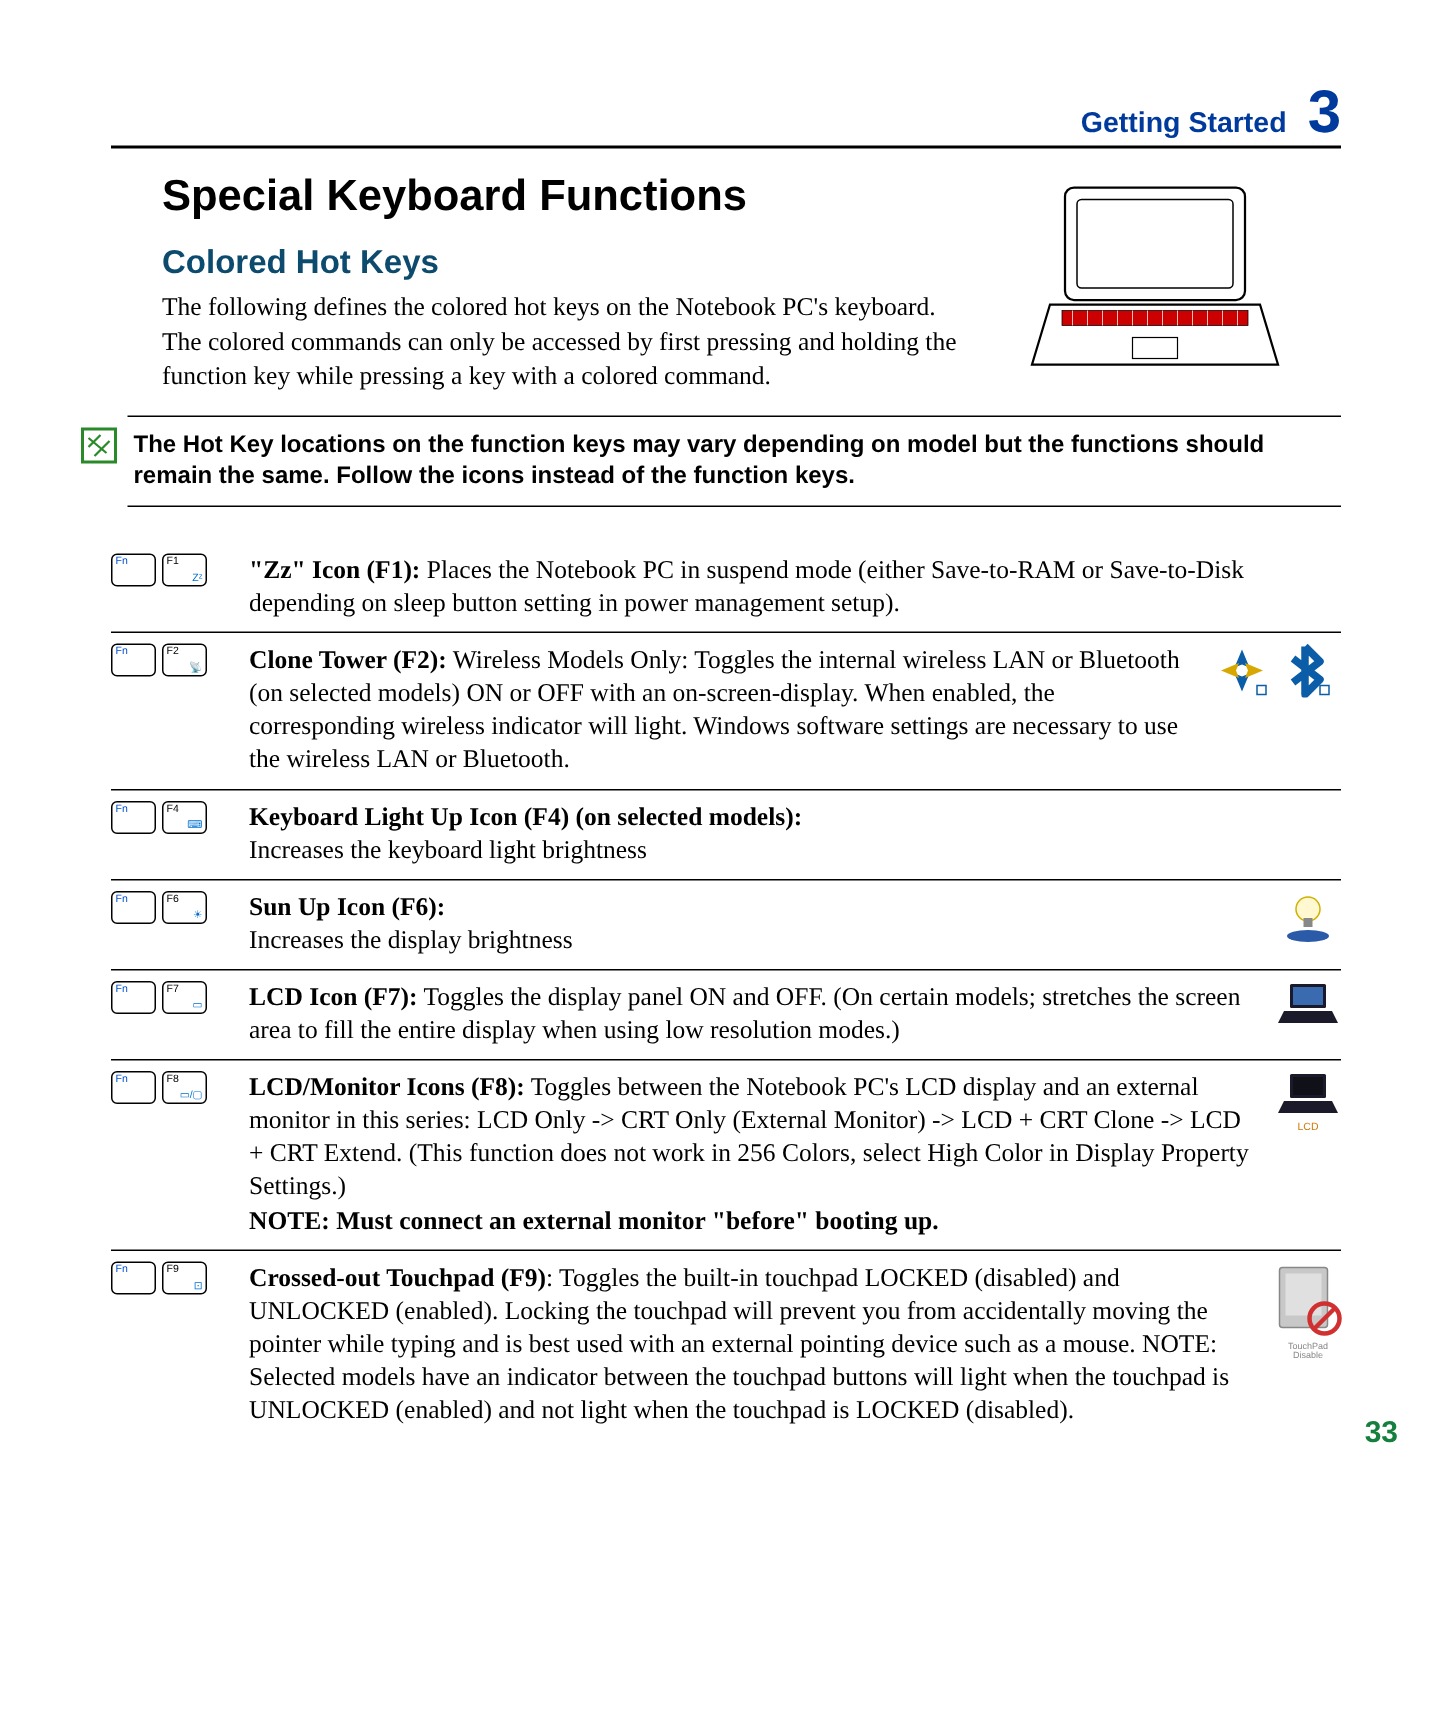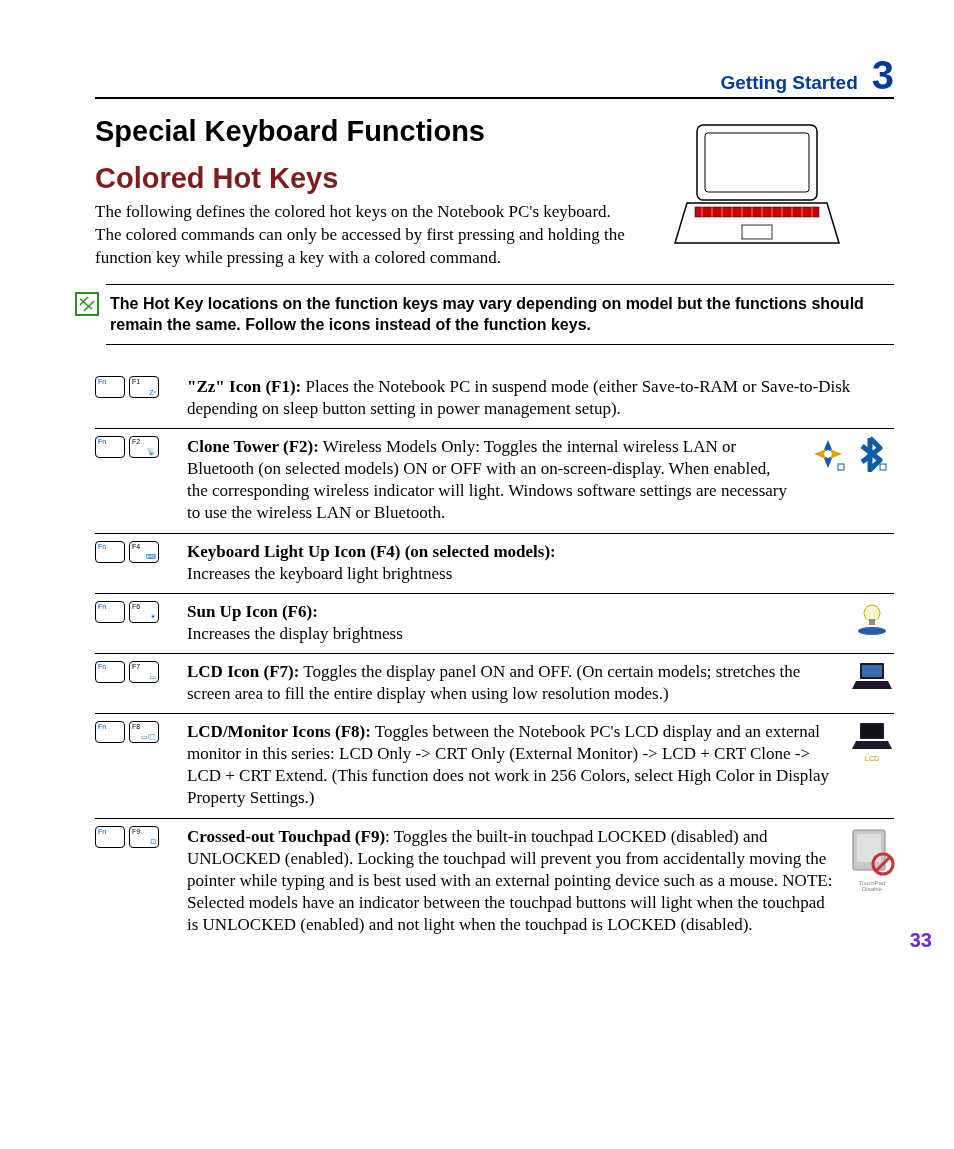--- a/index.html
+++ b/index.html
@@ -4,21 +4,21 @@
 <style>
   body {
     margin: 0;
     padding: 0;
     background: #fff;
     font-family: "Times New Roman", Times, serif;
     color: #000;
     width: 954px;
   }
   .page {
-    padding: 55px 60px 30px 95px;
+    padding: 55px 60px 30px 74px;
     position: relative;
   }
   .hdr {
     display: flex;
     align-items: baseline;
     justify-content: flex-end;
     border-bottom: 2px solid #000;
     padding-bottom: 2px;
     margin-bottom: 16px;
   }
@@ -33,32 +33,33 @@
     font-family: Arial, Helvetica, sans-serif;
     font-weight: bold;
     color: #003a9c;
     font-size: 40px;
     line-height: 1;
   }
   .title-row {
     display: flex;
     align-items: flex-start;
     gap: 32px;
+    justify-content: center;
   }
   h1 {
     font-family: Arial, Helvetica, sans-serif;
     font-size: 29px;
     font-weight: bold;
     margin: 0 0 14px 0;
   }
   h2 {
     font-family: Arial, Helvetica, sans-serif;
-    font-size: 29px;
-    font-weight: bold;
-    color: #7f1d1d;
+    font-size: 22px;
+    font-weight: bold;
+    color: #0c4a6e;
     margin: 0 0 6px 0;
   }
   .intro {
     font-size: 17px;
     line-height: 1.35;
     max-width: 540px;
   }
   .laptop-illust {
     width: 180px;
     height: 140px;
@@ -141,21 +142,21 @@
     gap: 6px;
     justify-content: center;
   }
   .mini-laptop { width: 40px; height: 30px; }
   .page-num {
     position: absolute;
     right: 22px;
     bottom: 22px;
     font-family: Arial, Helvetica, sans-serif;
     font-weight: bold;
-    color: #6d28d9;
+    color: #15803d;
     font-size: 20px;
   }
 </style>
 </head>
 <body>
 
 <div class="page">
 
   <div class="hdr">
     <span class="hdr-title">Getting Started</span>
@@ -296,20 +297,21 @@
   <div class="row">
     <div class="keys">
       <div class="key fn">Fn</div>
       <div class="key">
           <span>F8</span>
           <span class="sub">▭/▢</span>
         </div>
     </div>
     <div class="desc">
       <b>LCD/Monitor Icons (F8):</b><span> Toggles between the Notebook PC's LCD display and an external monitor in this series: LCD Only -&gt; CRT Only (External Monitor) -&gt; LCD + CRT Clone -&gt; LCD + CRT Extend. (This function does not work in 256 Colors, select High Color in Display Property Settings.) </span><br>
+      <b>NOTE: Must connect an external monitor "before" booting up.</b>
     </div>
     <div class="side-ico">
       <svg class="mini-laptop" viewBox="0 0 40 30">
         <rect x="8" y="2" width="24" height="16" rx="1" fill="#1a1a2a"></rect>
         <rect x="10" y="4" width="20" height="12" fill="#101018"></rect>
         <path d="M4 20 L36 20 L40 28 L0 28 Z" fill="#1a1a2a"></path>
       </svg>
       <div style="font-size:7px;font-family:Arial;color:#d07800;">LCD</div>
     </div>
   </div>

